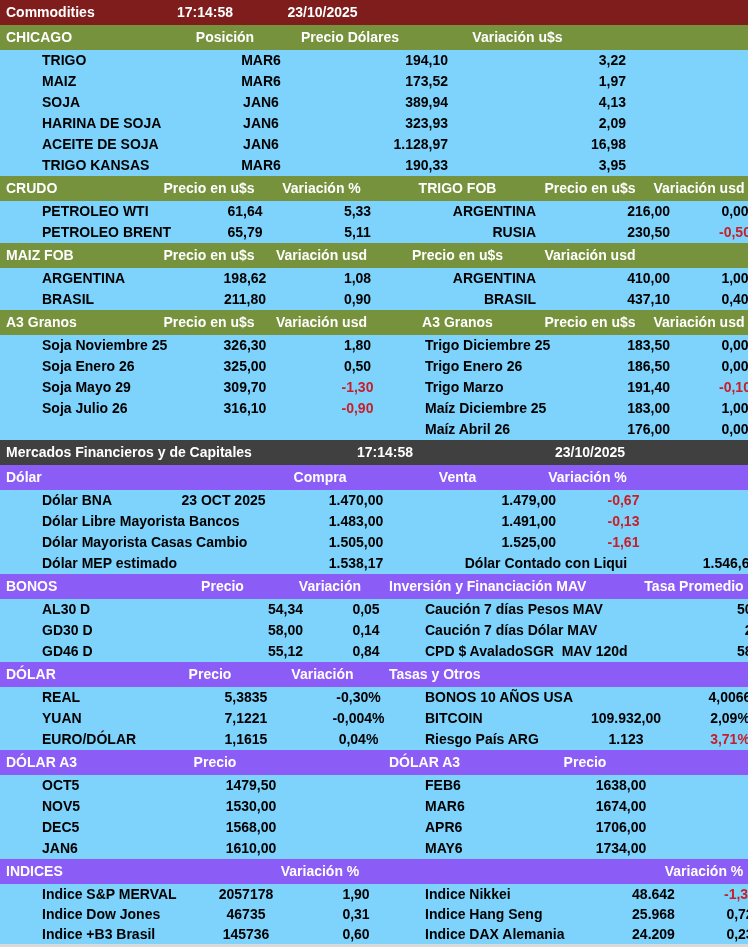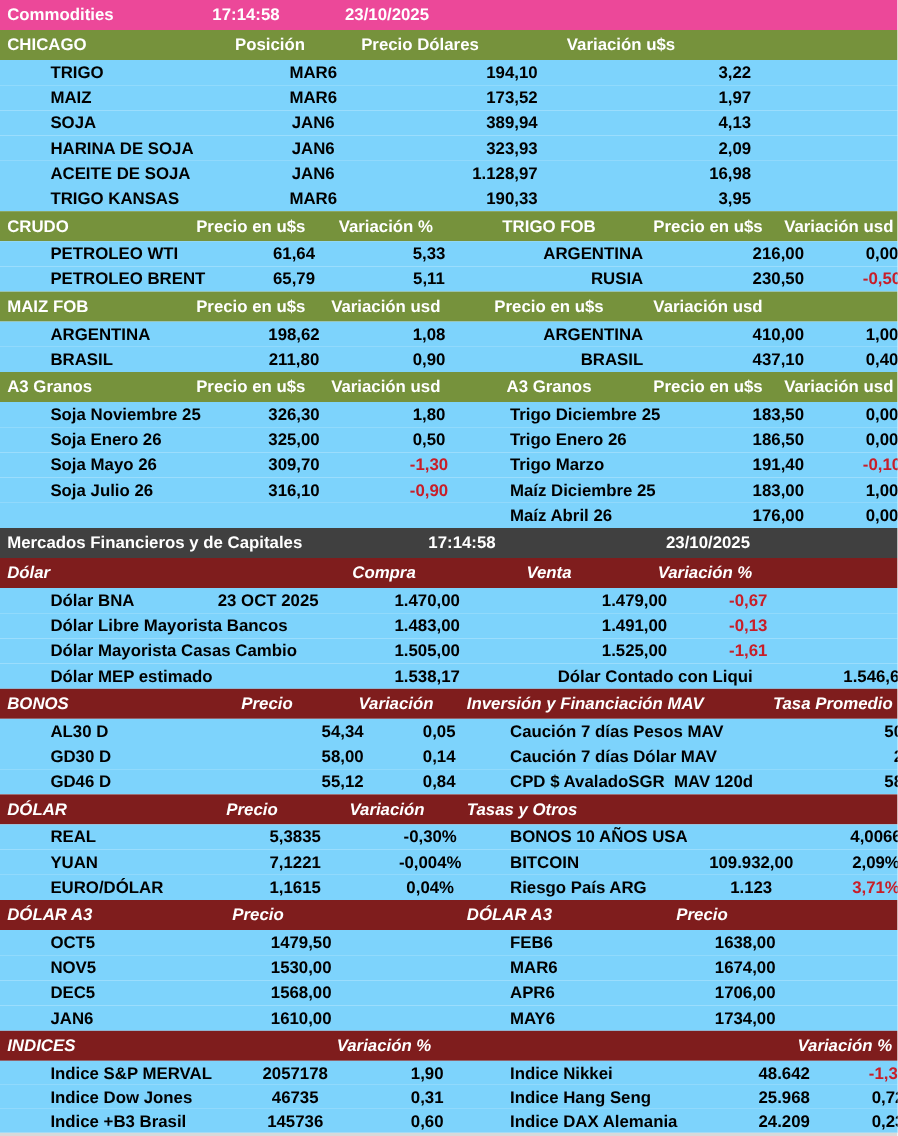--- a/index.html
+++ b/index.html
@@ -6,22 +6,22 @@
   body{
     width:748px;height:947px;background:#ffffff;overflow:hidden;
     font-family:"Liberation Sans",sans-serif;font-weight:700;color:#000;
     font-size:14px;
   }
   .grid{display:grid;width:748px;}
   .hdr{height:25px;line-height:25px;}
   .row{height:21px;line-height:21px;background:#7dd3fc;padding-left:36px;}
   .row-sm{height:20px;line-height:20px;}
   .band-green{background:#76923C;color:#ffffff;}
-  .band-green-dark{background:#ec4899;color:#ffffff;}
-  .band-orange{background:#7f1d1d;color:#ffffff;font-style:italic;}
+  .band-green-dark{background:#7f1d1d;color:#ffffff;}
+  .band-orange{background:#8b5cf6;color:#ffffff;}
   .band-orange-dark{background:#404040;color:#ffffff;}
   .c{white-space:pre;overflow:visible;}
   .lt{text-align:left;padding-left:6px;}
   .ct{text-align:center;}
   .rt{text-align:right;}
   .pl4{padding-left:4px;}
   .pr8{padding-right:8px;}
   .pr10{padding-right:10px;}
   .pr12{padding-right:12px;}
   .pr15{padding-right:15px;}
@@ -170,21 +170,21 @@
     </div>
     <div class="grid g-two row">
       <div class="c lt">Soja Enero 26</div>
       <div class="c ct">325,00</div>
       <div class="c ct">0,50</div>
       <div class="c lt pl4">Trigo Enero 26</div>
       <div class="c rt pr16">186,50</div>
       <div class="c ct">0,00</div>
     </div>
     <div class="grid g-two row">
-      <div class="c lt">Soja Mayo 26</div>
+      <div class="c lt">Soja Mayo 29</div>
       <div class="c ct">309,70</div>
       <div class="c ct neg">-1,30</div>
       <div class="c lt pl4">Trigo Marzo</div>
       <div class="c rt pr16">191,40</div>
       <div class="c ct neg">-0,10</div>
     </div>
     <div class="grid g-two row">
       <div class="c lt">Soja Julio 26</div>
       <div class="c ct">316,10</div>
       <div class="c ct neg">-0,90</div>

